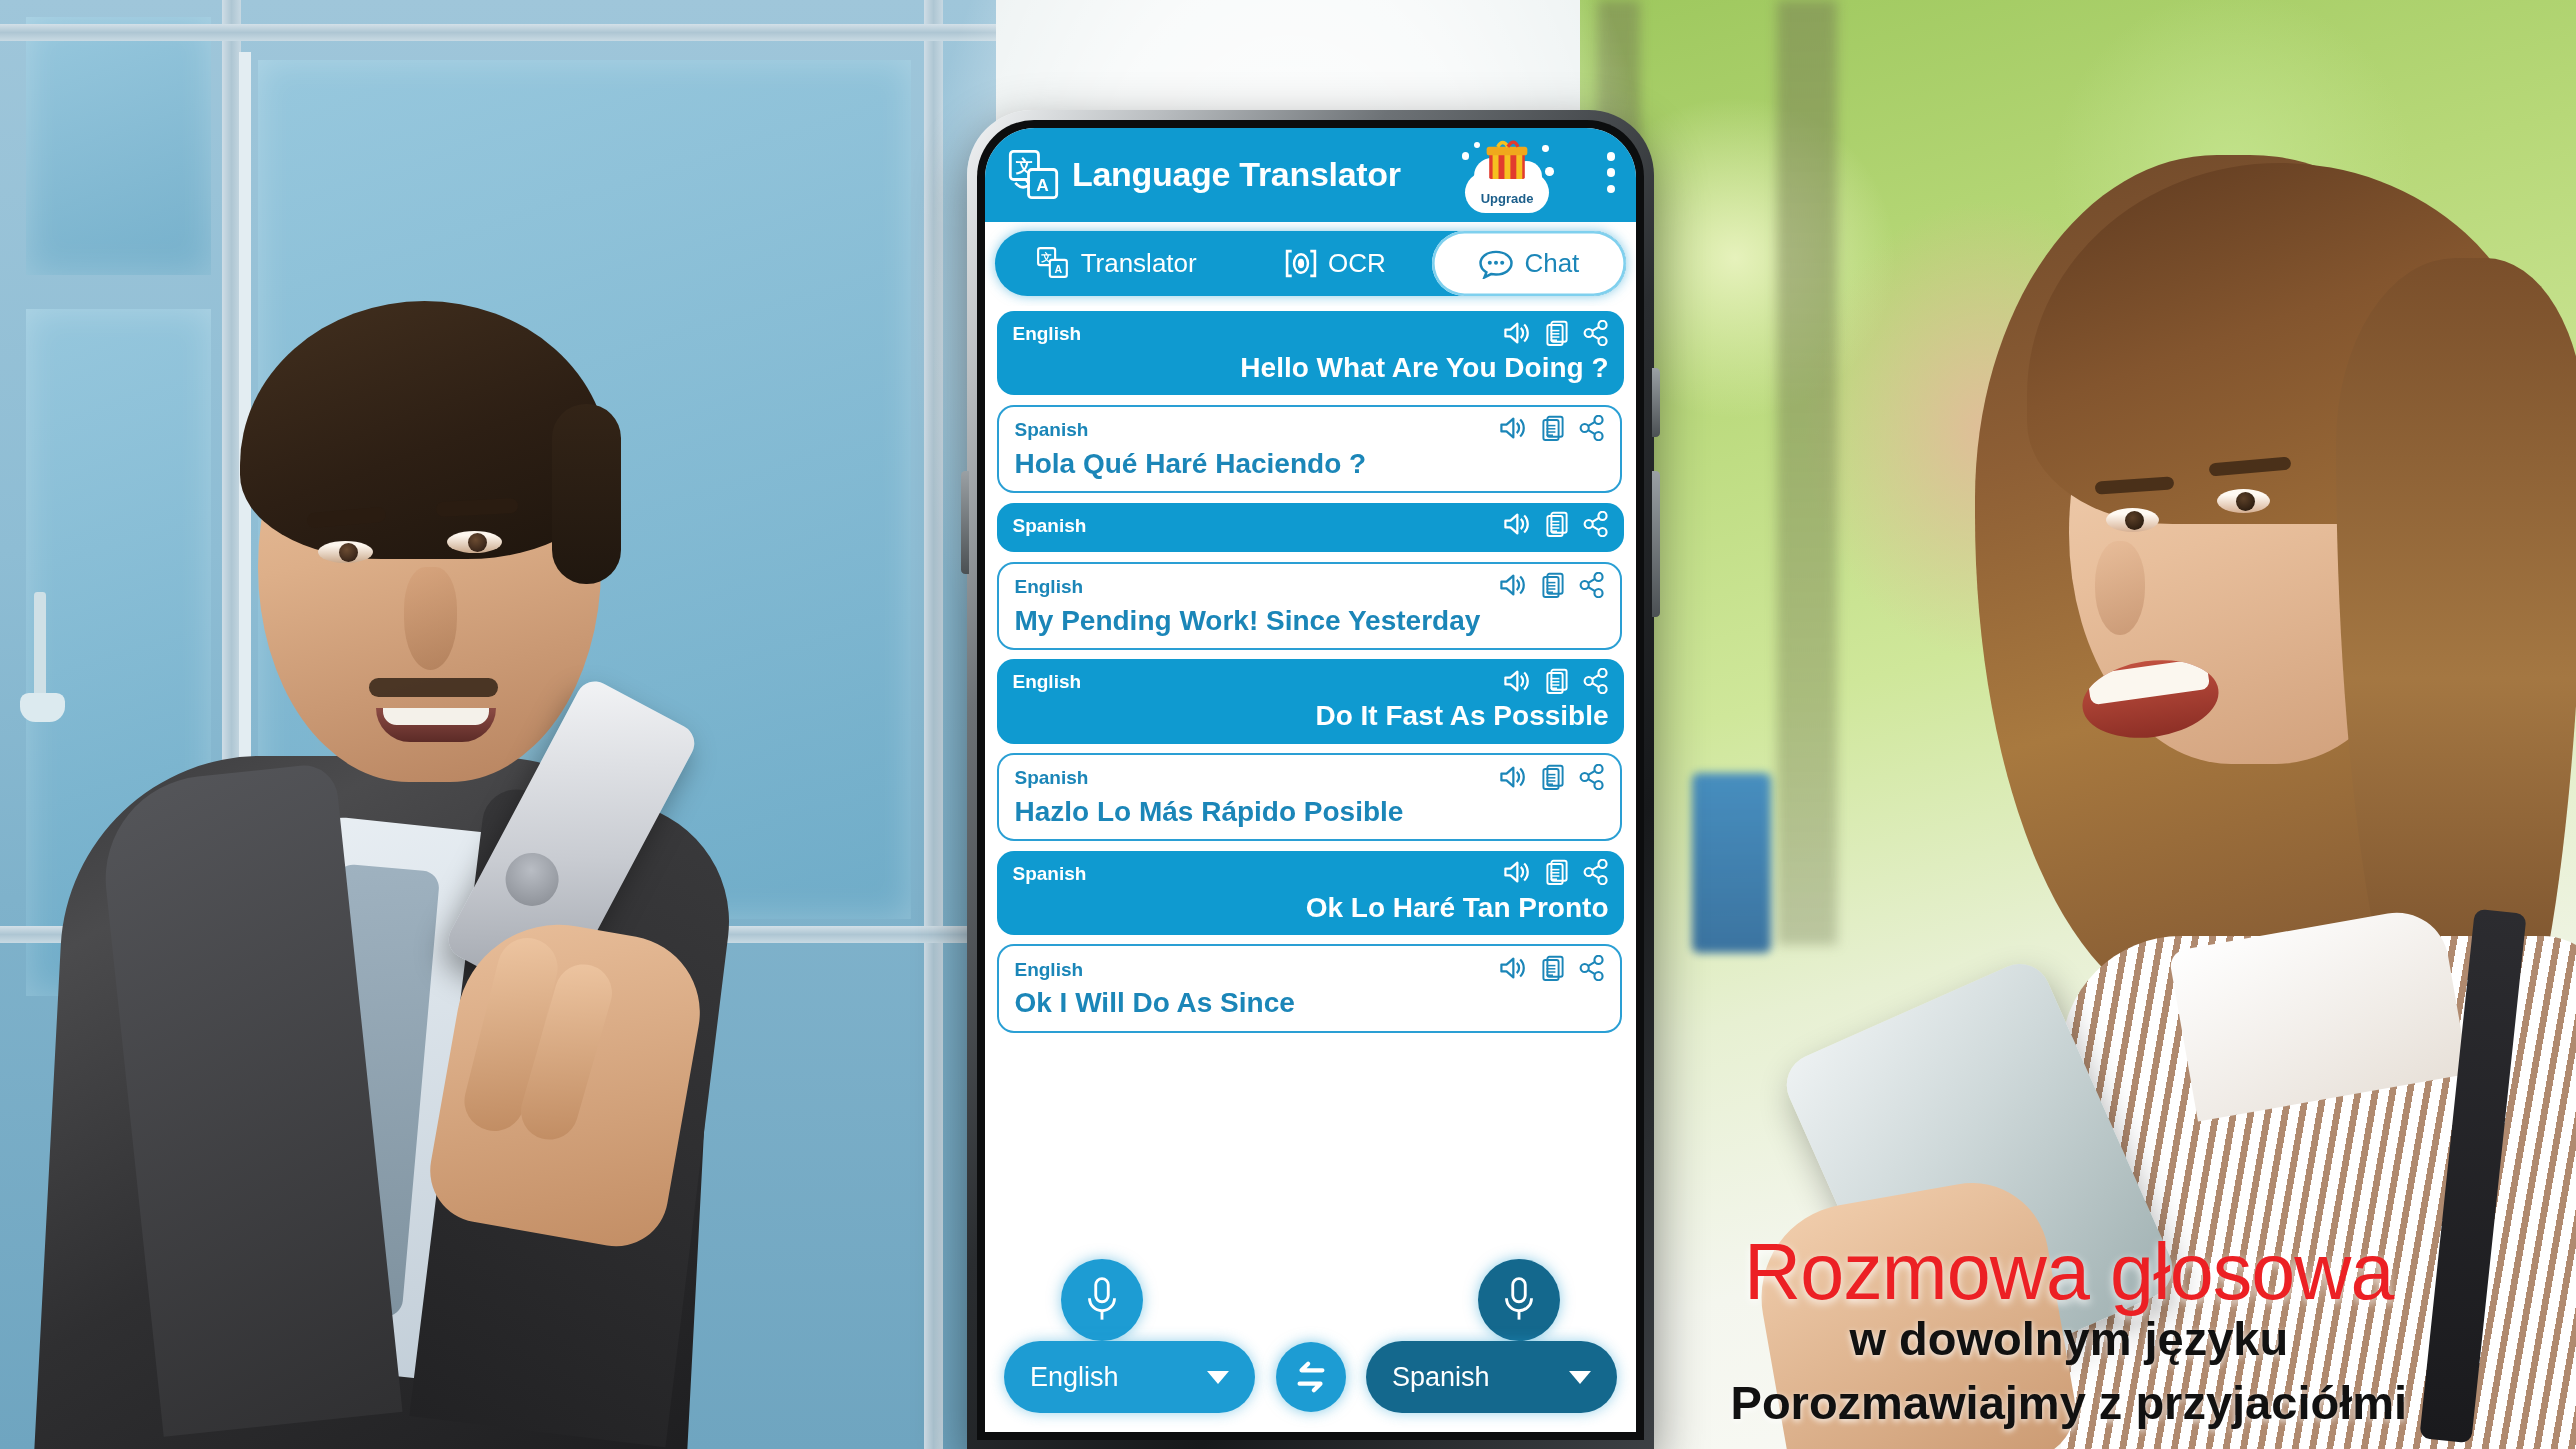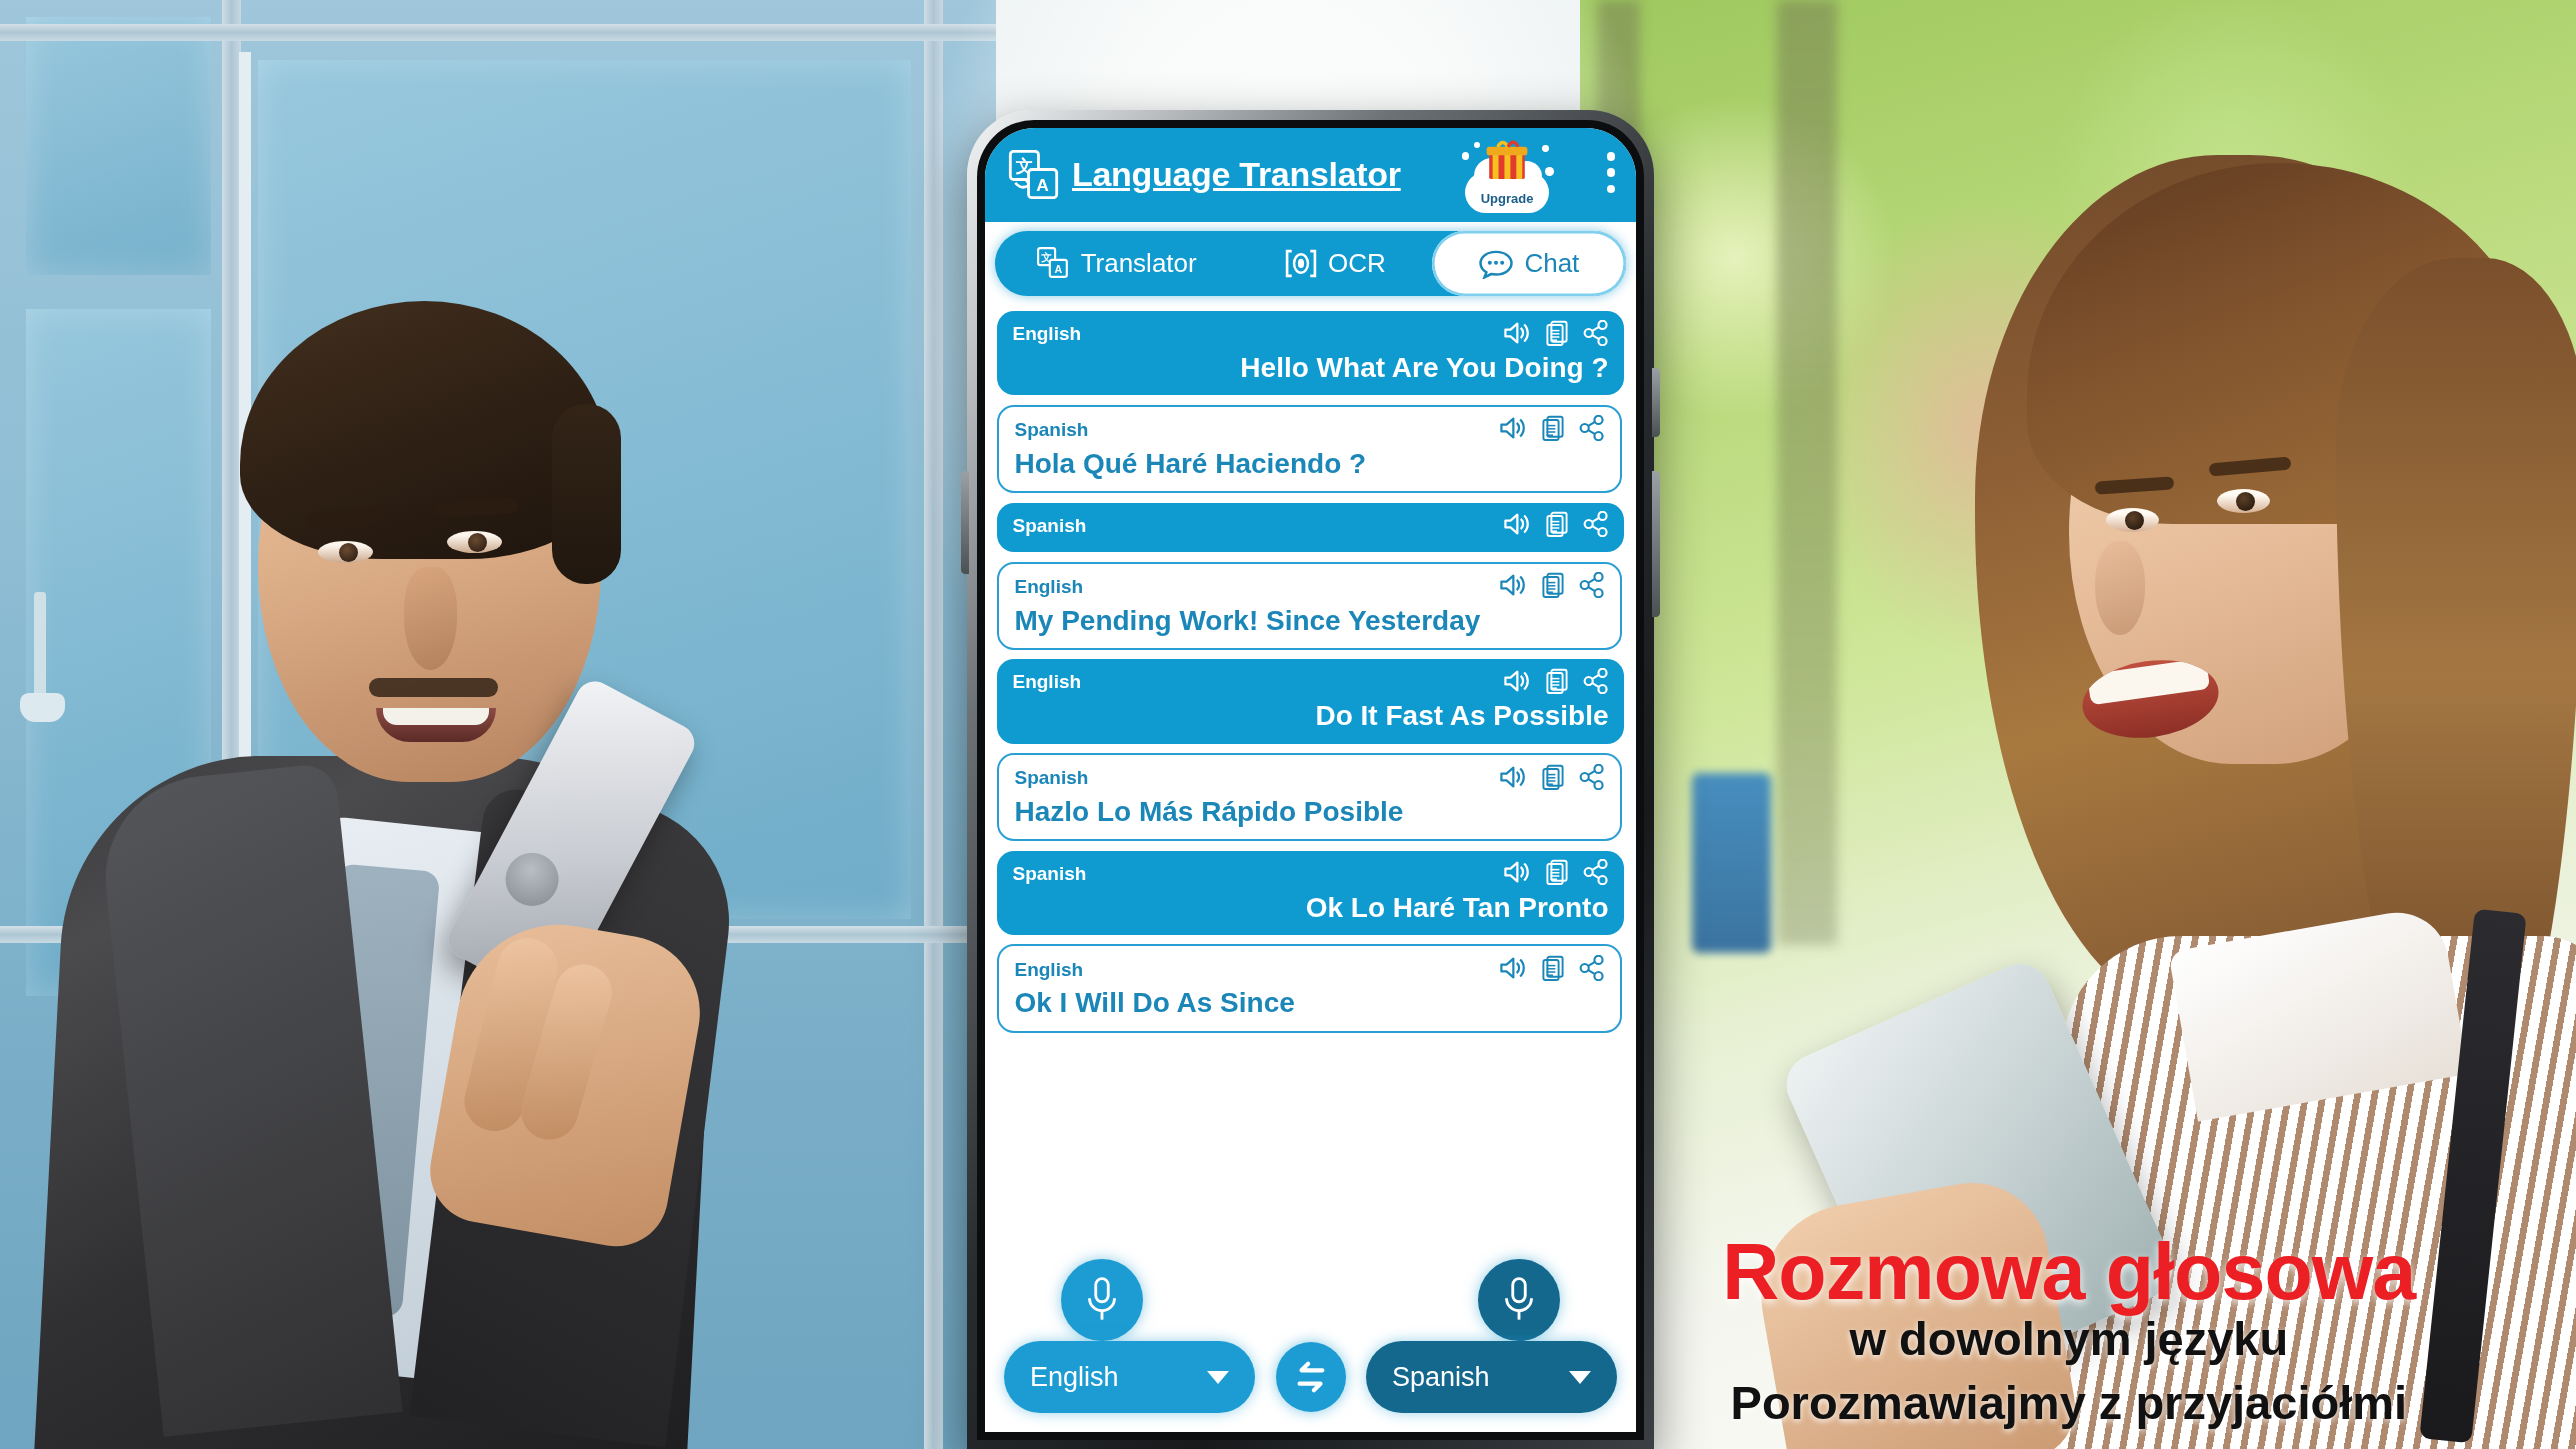--- a/index.html
+++ b/index.html
@@ -135,21 +135,21 @@
   .screen{width:100%;height:100%;border-radius:50px 50px 0 0;overflow:hidden;background:#ffffff;
       display:flex;flex-direction:column;}
   .btn-side{position:absolute;right:-6px;width:7.7px;border-radius:0 4.3px 4.3px 0;
       background:linear-gradient(180deg,#9aa0a4,#4b5053);}
   .btn-left{position:absolute;left:-6px;width:7.7px;border-radius:4.3px 0 0 4.3px;
       background:linear-gradient(180deg,#9aa0a4,#4b5053);}
 
   
   .app-header{background:#0f9ad0;height:94px;display:flex;align-items:center;padding:0 22px;flex:none;position:relative;}
   .logo-ico{width:53px;height:53px;position:relative;flex:none;margin-right:12px;}
-  .app-title{color:#fff;font-size:34px;font-weight:bold;letter-spacing:-0.3px;white-space:nowrap;text-decoration:underline;}
+  .app-title{color:#fff;font-size:34px;font-weight:bold;letter-spacing:-0.3px;white-space:nowrap;}
   .upgrade{position:absolute;right:82px;top:10.3px;width:94px;height:76px;}
   .cloud{position:absolute;left:5.2px;bottom:1.7px;width:84px;height:41px;background:#fff;border-radius:20.6px;}
   .cloud:before{content:"";position:absolute;left:8.6px;top:-13.7px;width:36px;height:36px;background:#fff;border-radius:50%;}
   .cloud:after{content:"";position:absolute;right:6.9px;top:-10.3px;width:31px;height:31px;background:#fff;border-radius:50%;}
   .upg-label{position:absolute;left:0;right:0;bottom:8.6px;text-align:center;color:#1b5e8a;font-size:13px;font-weight:bold;z-index:4;}
   .gift{position:absolute;left:24px;top:1.7px;width:46px;height:39px;z-index:3;}
   .spark{position:absolute;background:#fff;border-radius:50%;}
   .kebab{position:absolute;right:20.6px;top:24px;width:8.6px;}
   .kebab span{display:block;width:8.6px;height:8.6px;border-radius:50%;background:#fff;margin-bottom:7.7px;}
 
@@ -188,21 +188,21 @@
   .lang-pill{width:251px;height:72px;border-radius:36px;display:flex;align-items:center;justify-content:space-between;
       padding:0 26px;box-sizing:border-box;color:#fff;font-size:27px;box-shadow:0 0 13.7px rgba(31,158,210,.45);}
   .lang-pill.src{background:#1d9cd3;}
   .lang-pill.dst{background:#14688d;}
   .caret{width:0;height:0;border-left:11px solid transparent;border-right:11px solid transparent;border-top:13.7px solid #fff;}
   .swap{width:70px;height:70px;border-radius:50%;background:#1d9cd3;display:flex;align-items:center;justify-content:center;
       box-shadow:0 0 13.7px rgba(31,158,210,.55);}
 
   
   .promo{position:absolute;right:13.7px;bottom:19px;width:987px;text-align:center;z-index:9;}
-  .promo-h{color:#ec2024;font-size:79px;font-weight:bold;line-height:1;letter-spacing:-0.9px;
+  .promo-h{color:#ec2024;font-size:79px;font-weight:normal;line-height:1;letter-spacing:-0.9px;
       text-shadow:0 2.6px 8.6px rgba(255,255,255,.9);}
   .promo-s{color:#111;font-size:47px;font-weight:bold;line-height:1.12;margin-top:12px;
       text-shadow:0 1.7px 6.9px rgba(255,255,255,.9);}
 </style>
 </head>
 <body>
 
 <div id="stage">
 
   <div class="photo-left">

